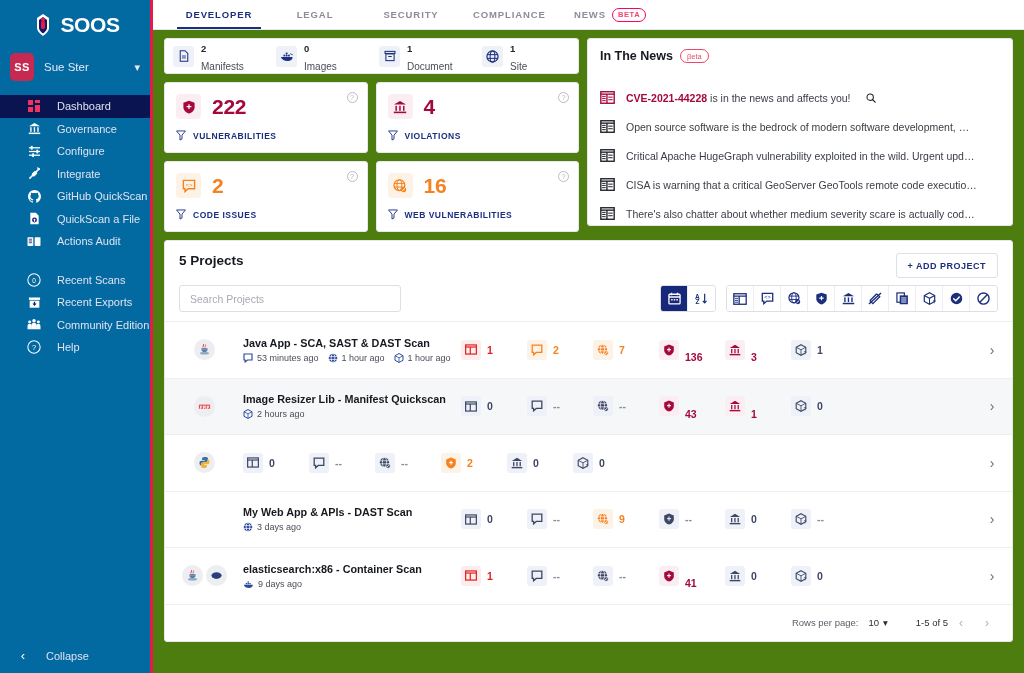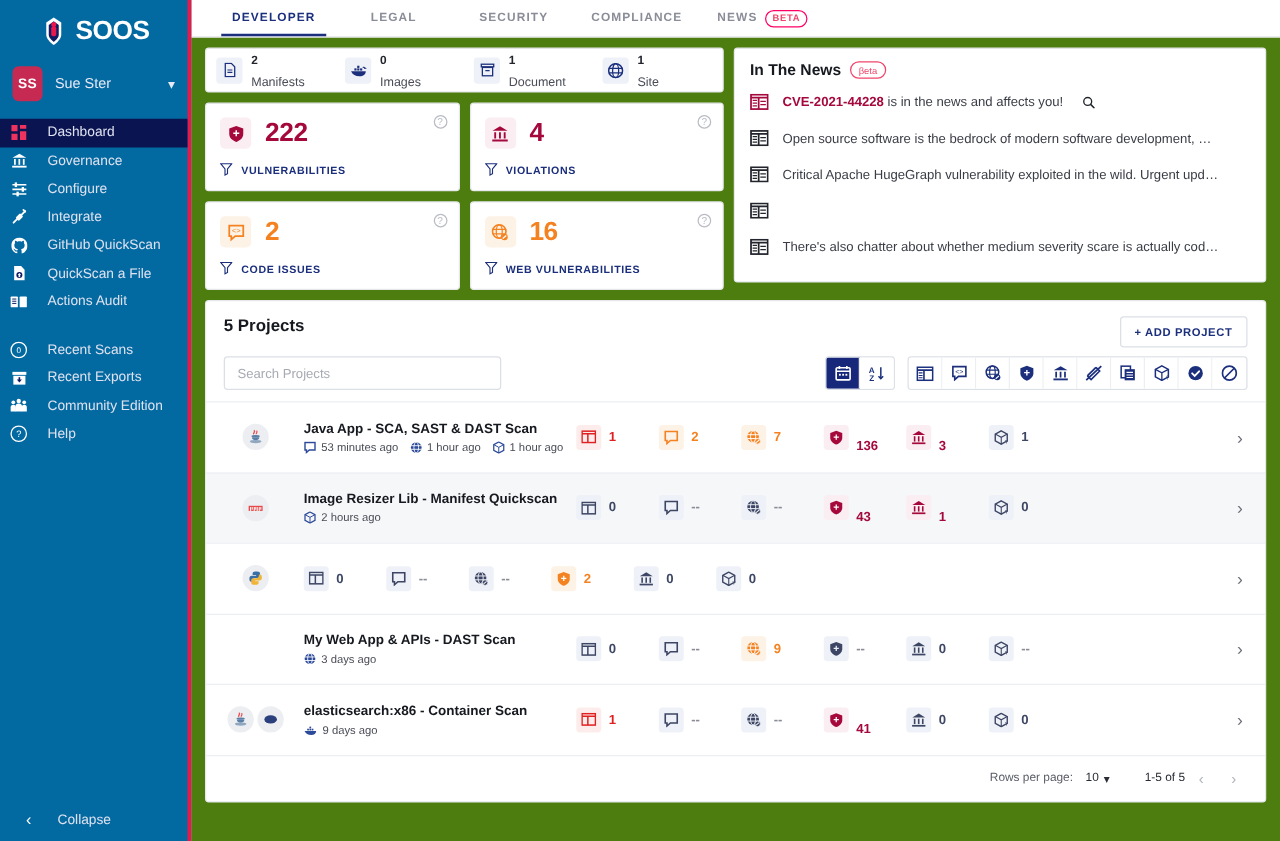--- a/index.html
+++ b/index.html
@@ -37,21 +37,21 @@
     font-size: 11px; font-weight: 700;
     display: flex; align-items: center; justify-content: center;
     letter-spacing: 0.3px;
   }
   .user-name { color: #e7e9f5; font-size: 11.5px; flex: 1; }
   .chev-down { color: #e7e9f5; font-size: 11px; }
 
   .nav { margin-top: 10px; }
   .nav-item {
     display: flex; align-items: center; gap: 0px;
-    height: 22.5px; padding-left: 4px; cursor: pointer;
+    height: 22.5px; padding-left: 23px; cursor: pointer;
   }
   .nav-item.active { background: #0a1450; }
   .nav-ic {
     width: 22px; flex: 0 0 22px; display: flex;
     align-items: center; justify-content: center;
     color: #ffffff;
   }
   .nav-item.active .nav-ic { color: #f0325e; }
   .nav-lb { color: #dfe2f0; font-size: 11px; margin-left: 12px; white-space: nowrap; }
 
@@ -131,21 +131,21 @@
     border: 1px solid #b9bcc4; color: #b9bcc4;
     font-size: 8px; display: flex; align-items: center; justify-content: center;
   }
   .c-crim { color: #a5093c; }
   .bg-crim { background: #fbeef2; }
   .c-orng { color: #f58220; }
   .bg-orng { background: #fdf2e6; }
 
   
   .news { height: 188px; padding: 10px 12px 0 12px; }
-  .news-h { display: flex; align-items: flex-end; margin-bottom: 4px; }
+  .news-h { display: flex; align-items: flex-end; margin-bottom: 20px; }
   .news-title { font-size: 12.5px; font-weight: 700; color: #16191f; }
   .news-beta {
     margin-left: 7px; border: 1px solid #f0456b; color: #f0456b;
     border-radius: 9px; font-size: 7.5px; padding: 1.5px 6px;
   }
   .news-item { display: flex; align-items: center; gap: 11px; height: 29px; cursor: pointer; }
   .news-ic { flex: 0 0 15px; display: flex; align-items: center; }
   .news-tx {
     font-size: 10.5px; color: #3a3d45; white-space: nowrap;
     overflow: hidden; text-overflow: ellipsis; max-width: 378px;
@@ -637,20 +637,21 @@
                   <line x1="7.4" y1="3.4" x2="7.4" y2="13.2" stroke="#22252c" stroke-width="1.5"></line>
                   <g stroke="#22252c" stroke-width="1.1">
                     <line x1="2.2" y1="5.8" x2="6" y2="5.8"></line>
                     <line x1="2.2" y1="8" x2="6" y2="8"></line>
                     <line x1="2.2" y1="10.4" x2="6" y2="10.4"></line>
                     <line x1="8.8" y1="6.6" x2="13.6" y2="6.6"></line>
                     <line x1="8.8" y1="9.4" x2="13.6" y2="9.4"></line>
                   </g>
                 </svg>
               </span>
+            <span class="news-tx">CISA is warning that a critical GeoServer GeoTools remote code executio…</span>
           </div>
 
           <div class="news-item">
             <span class="news-ic">
                 <svg width="15" height="13" viewBox="0 0 16 14">
                   <rect x="0.8" y="0.8" width="14.4" height="12.4" fill="none" stroke="#22252c" stroke-width="1.5"></rect>
                   <line x1="0.8" y1="3.4" x2="15.2" y2="3.4" stroke="#22252c" stroke-width="1.5"></line>
                   <line x1="7.4" y1="3.4" x2="7.4" y2="13.2" stroke="#22252c" stroke-width="1.5"></line>
                   <g stroke="#22252c" stroke-width="1.1">
                     <line x1="2.2" y1="5.8" x2="6" y2="5.8"></line>

